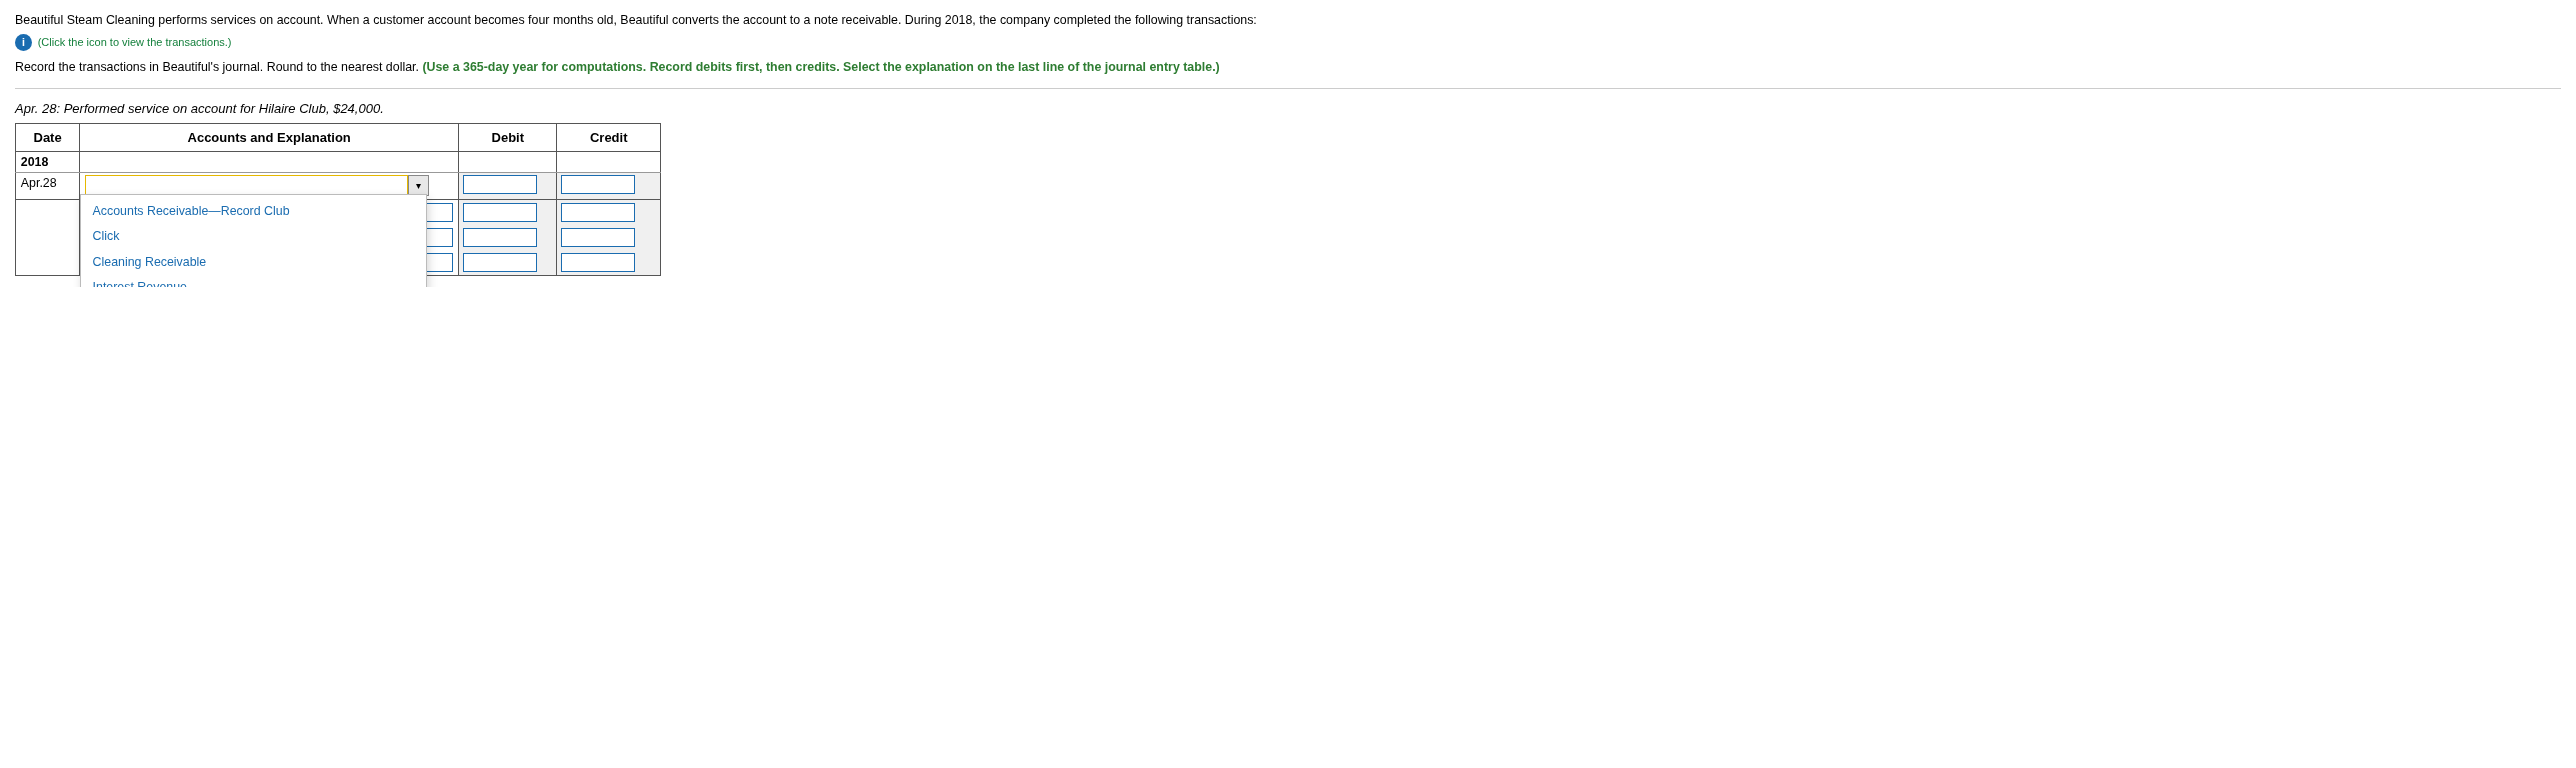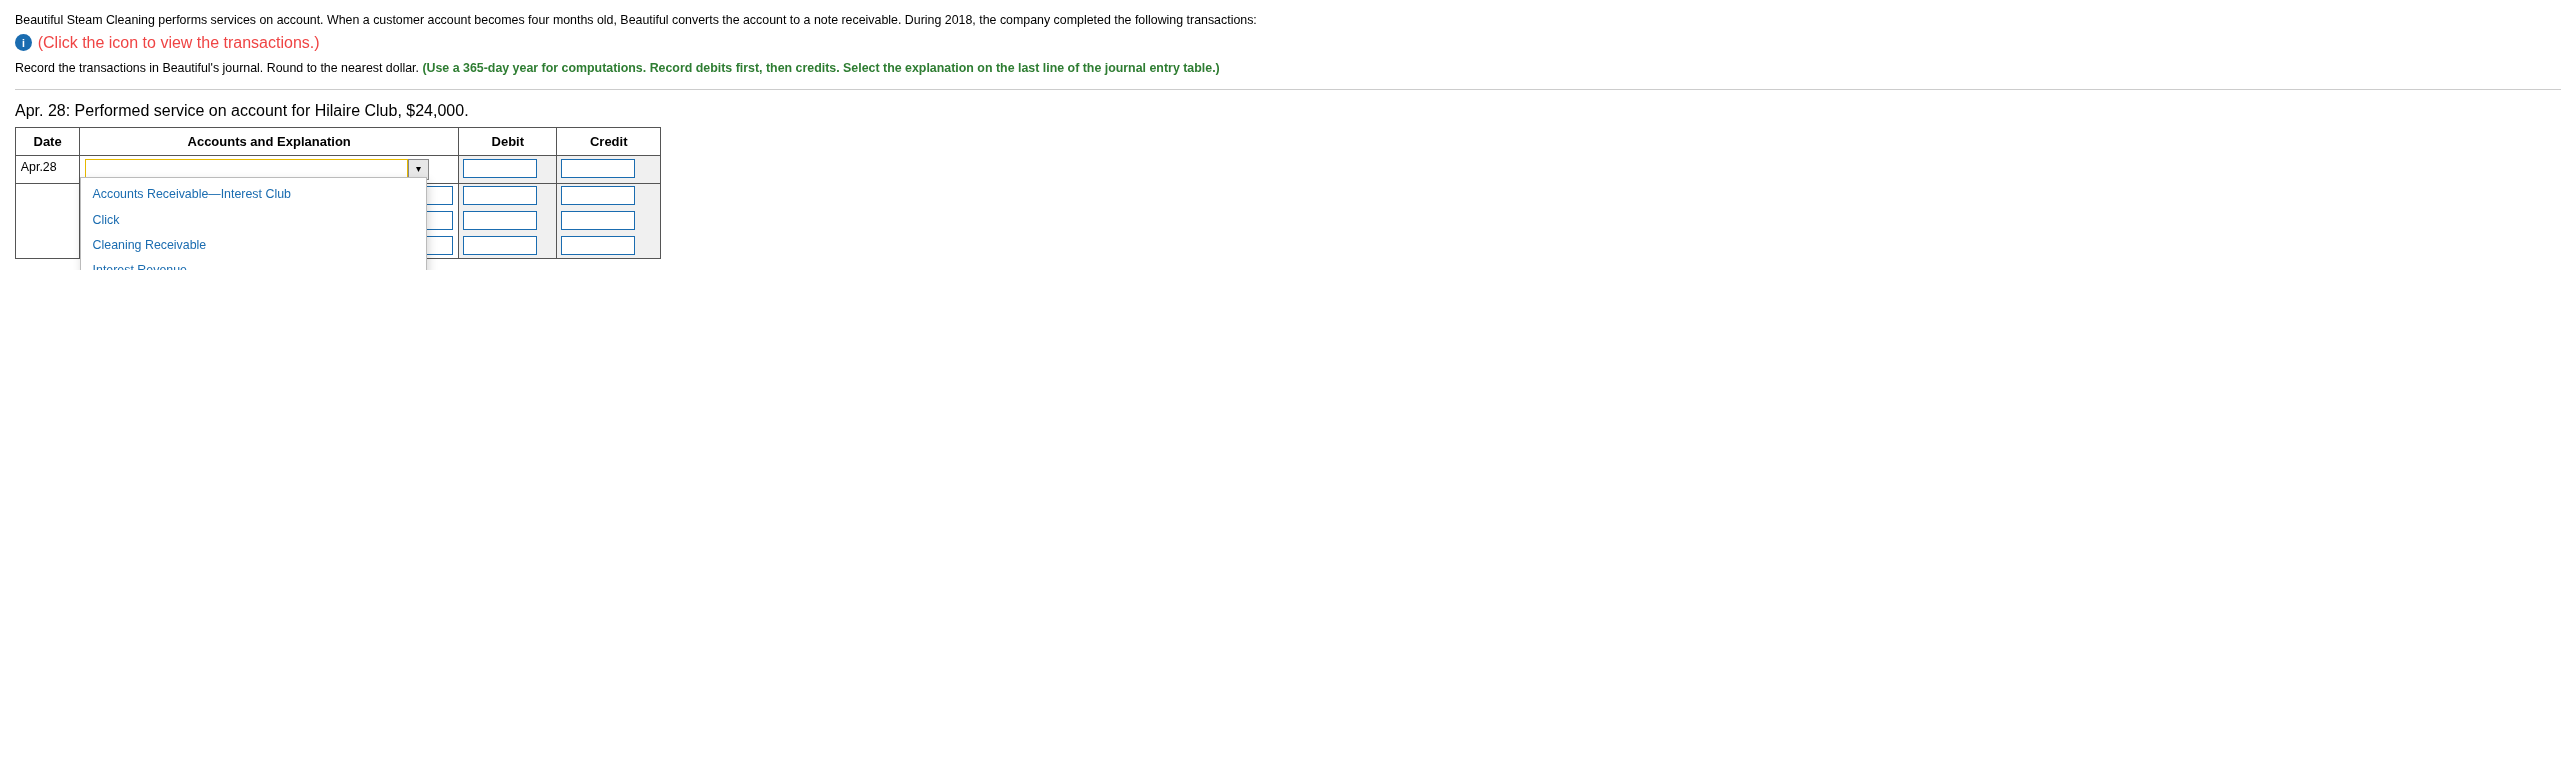--- a/index.html
+++ b/index.html
@@ -32,40 +32,41 @@
       width: 17px;
       height: 17px;
       border-radius: 50%;
       background: #1a6cb0;
       color: #fff;
       font-size: 10.5px;
       font-weight: bold;
       flex-shrink: 0;
     }
     .link-text {
-      color: #ef4444;
-      font-size: 16px;
+      color: #15803d;
+      font-size: 11px;
     }
     .instruction-text {
       font-size: 12.4px;
       line-height: 1.5;
       margin-bottom: 11.4px;
     }
     .green-text {
       color: #2e7d32;
       font-weight: bold;
     }
     .divider {
       border: none;
       border-top: 1px solid #ccc;
       margin-bottom: 11.4px;
     }
     .transaction-label {
-      font-size: 16px;
+      font-size: 13px;
       margin-bottom: 7.6px;
+      font-style: italic;
     }
     .th-date {
       width: 57px;
     }
     .th-accounts {
       width: 361px;
     }
     .th-debit {
       width: 95px;
     }
@@ -175,34 +176,40 @@
     <thead>
       <tr>
         <th class="th-date" style="width:62px;">Date</th>
         <th class="th-accounts" style="width:366px;">Accounts and Explanation</th>
         <th class="th-debit" style="width:95px;margin-top:48px;">Debit</th>
         <th class="th-credit" style="width:100px;">Credit</th>
       </tr>
     </thead>
     <tbody>
 
+      <tr>
+        <td style="font-weight:bold; border-bottom:1px solid #999; border-right:1.4px solid #555;">2018</td>
+        <td style="border-bottom:1px solid #999; padding:2.9px 4.8px;"></td>
+        <td style="border-bottom:1px solid #999;"></td>
+        <td style="border-bottom:1px solid #999;"></td>
+      </tr>
 
       <tr>
         <td style="border-top:none; vertical-align:top; padding:3.8px 4.8px;">Apr.28</td>
         <td class="account-col" style="border-top:none; vertical-align:top;">
           <div class="account-col-inner" style="position:relative;">
             <div class="select-wrapper">
               <input type="text" class="select-field" style="width: 323px; border: 1.4px solid rgb(230, 184, 0); height: 21px; outline: none; padding: 1px 2.9px; background: rgb(255, 255, 255); font-size: 12.4px;">
               <div class="arrow-btn">
                 <span>▼</span>
               </div>
             </div>
             
             <div class="dropdown-overlay">
-              <div class="d-item">Accounts Receivable—Interest Club</div>
+              <div class="d-item">Accounts Receivable—Record Club</div>
               <div class="d-item">Click</div>
               <div class="d-item">Cleaning Receivable</div>
               <div class="d-item">Interest Revenue</div>
               <div class="d-item">Note Receivable—Hilaire Club</div>
               <div class="d-item">Service Revenue</div>
             </div>
           </div>
         </td>
         <td style="border-top:none; vertical-align:top; padding:2.9px 3.8px; background:#f0f0f0;">
           <input type="text" class="input-field" value="" style="">

